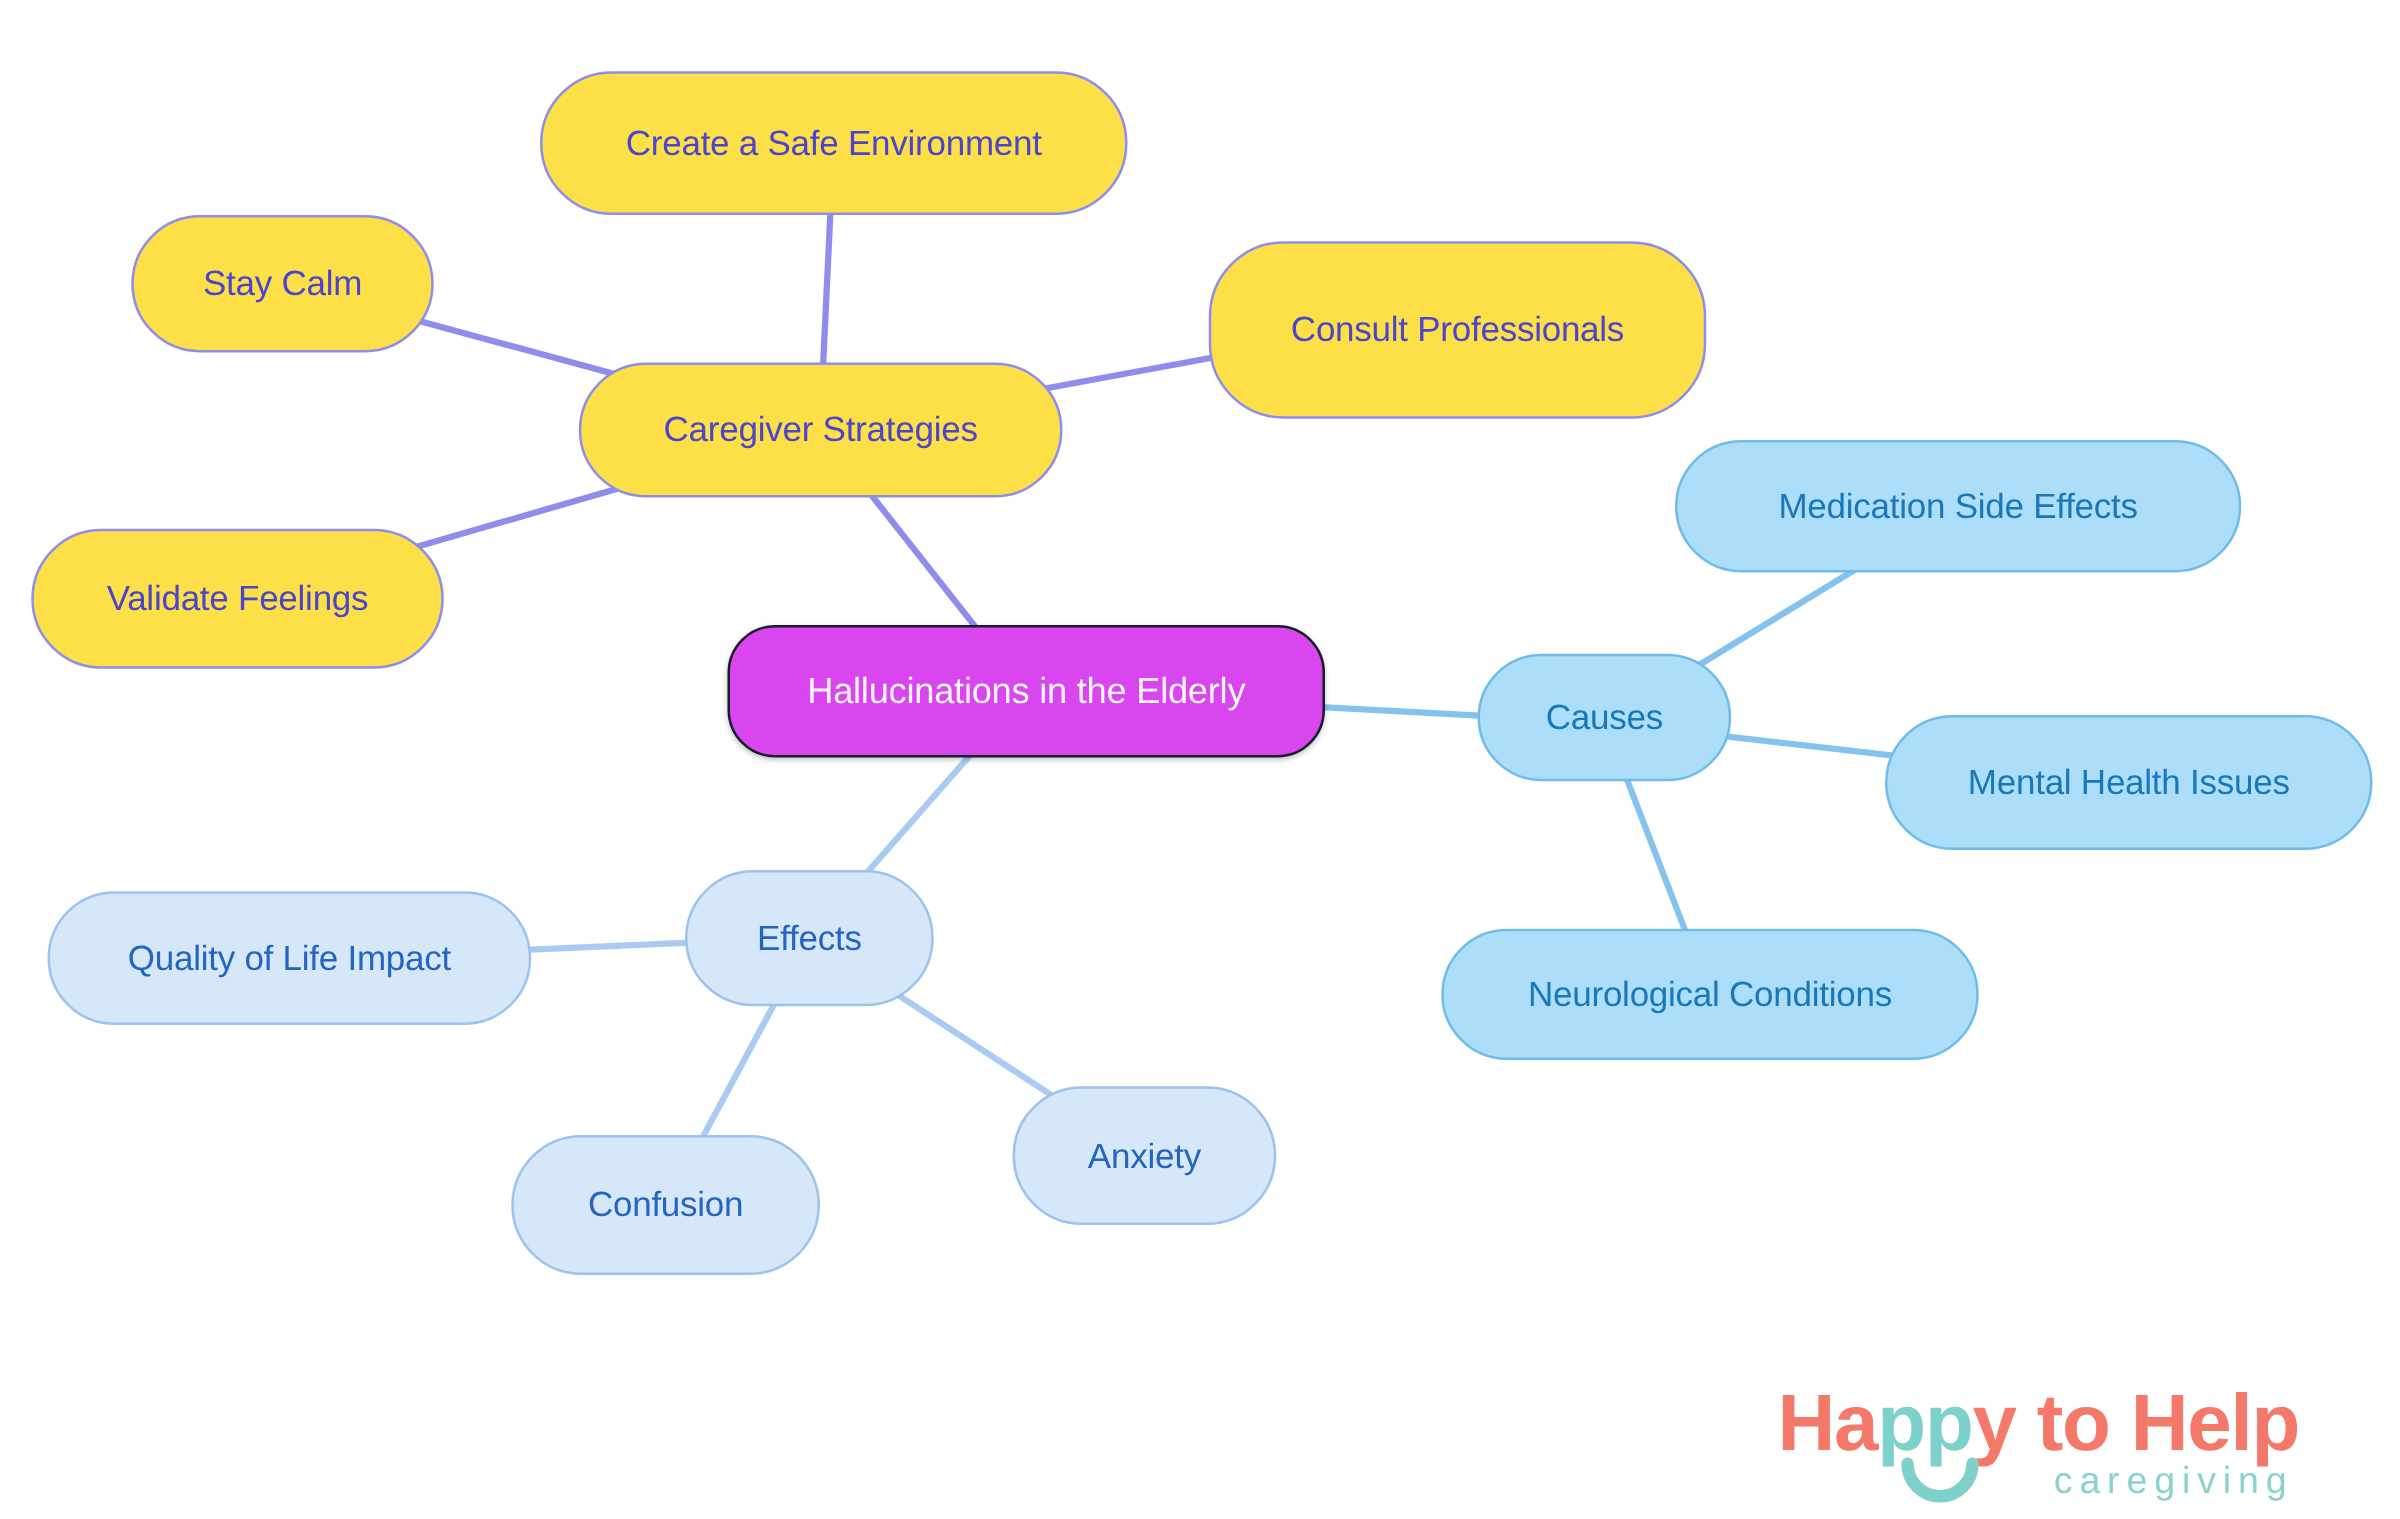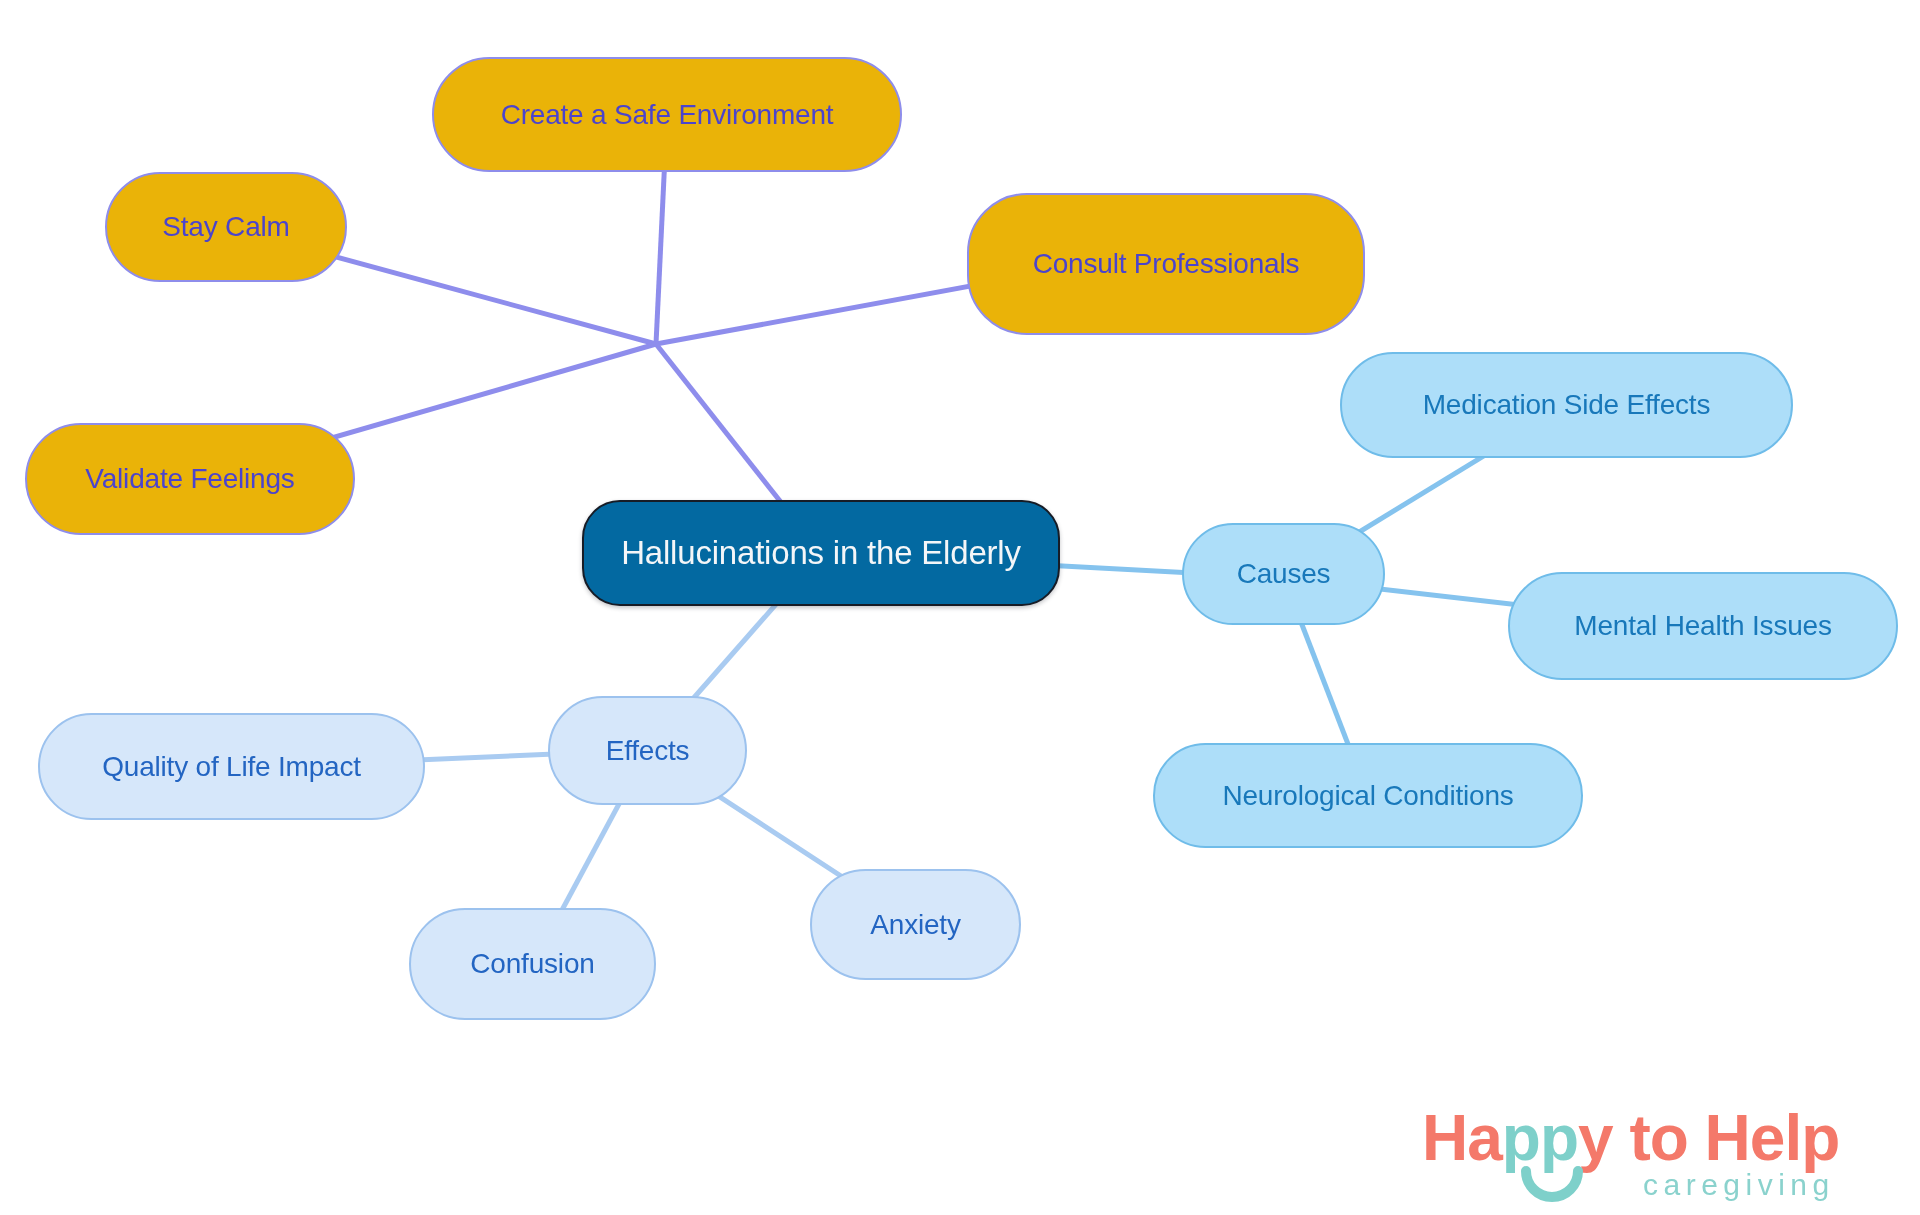--- a/index.html
+++ b/index.html
@@ -16,26 +16,26 @@
     position: absolute;
     display: flex; align-items: center; justify-content: center;
     border-radius: 60px;
     border: 2.5px solid transparent;
     box-sizing: border-box;
     font-size: 28px; letter-spacing: -0.2px;
     white-space: nowrap;
     cursor: default;
   }
   
-  .fam-purple { background: #eab308; border-color: #8e8deb; color: #4b44cd; }
+  .fam-purple { background: #fde047; border-color: #8e8deb; color: #4b44cd; }
   .fam-causes { background: #addef9; border-color: #6fbce9; color: #1878ba; }
   .fam-effects { background: #d6e7fa; border-color: #9cc2ee; color: #2365c2; }
   .node-central {
-    background: #0369a1; border-color: #171c26; color: #f4f6f8;
-    border-radius: 38px; font-size: 33px;
+    background: #d946ef; border-color: #171c26; color: #f4f6f8;
+    border-radius: 38px; font-size: 29px;
     box-shadow: 0 2px 4px rgba(20,24,35,0.25);
   }
 
   
   .n-central   { left: 582px;  top: 500px; width: 478px; height: 106px; }
   .n-cs        { left: 463px;  top: 290px; width: 387px; height: 108px; }
   .n-csafe     { left: 432px;  top: 57px;  width: 470px; height: 115px; }
   .n-stay      { left: 105px;  top: 172px; width: 242px; height: 110px; }
   .n-consult   { left: 967px;  top: 193px; width: 398px; height: 142px; }
   .n-validate  { left: 25px;   top: 423px; width: 330px; height: 112px; }
@@ -84,20 +84,21 @@
 
     <line x1="821" y1="553" x2="648" y2="750" stroke-width="5" stroke="#a9cbf1"></line>
     <line x1="648" y1="750" x2="232" y2="768" stroke-width="5" stroke="#a9cbf1"></line>
     <line x1="648" y1="750" x2="533" y2="964" stroke-width="5" stroke="#a9cbf1"></line>
     <line x1="648" y1="750" x2="916" y2="925" stroke-width="5" stroke="#a9cbf1"></line>
   </svg>
 
   <div class="node fam-purple n-csafe">Create a Safe Environment</div>
   <div class="node fam-purple n-stay">Stay Calm</div>
   <div class="node fam-purple n-consult">Consult Professionals</div>
+  <div class="node fam-purple n-cs">Caregiver Strategies</div>
   <div class="node fam-purple n-validate">Validate Feelings</div>
 
   <div class="node node-central n-central">Hallucinations in the Elderly</div>
 
   <div class="node fam-causes n-causes">Causes</div>
   <div class="node fam-causes n-medic">Medication Side Effects</div>
   <div class="node fam-causes n-mental">Mental Health Issues</div>
   <div class="node fam-causes n-neuro">Neurological Conditions</div>
 
   <div class="node fam-effects n-effects">Effects</div>

